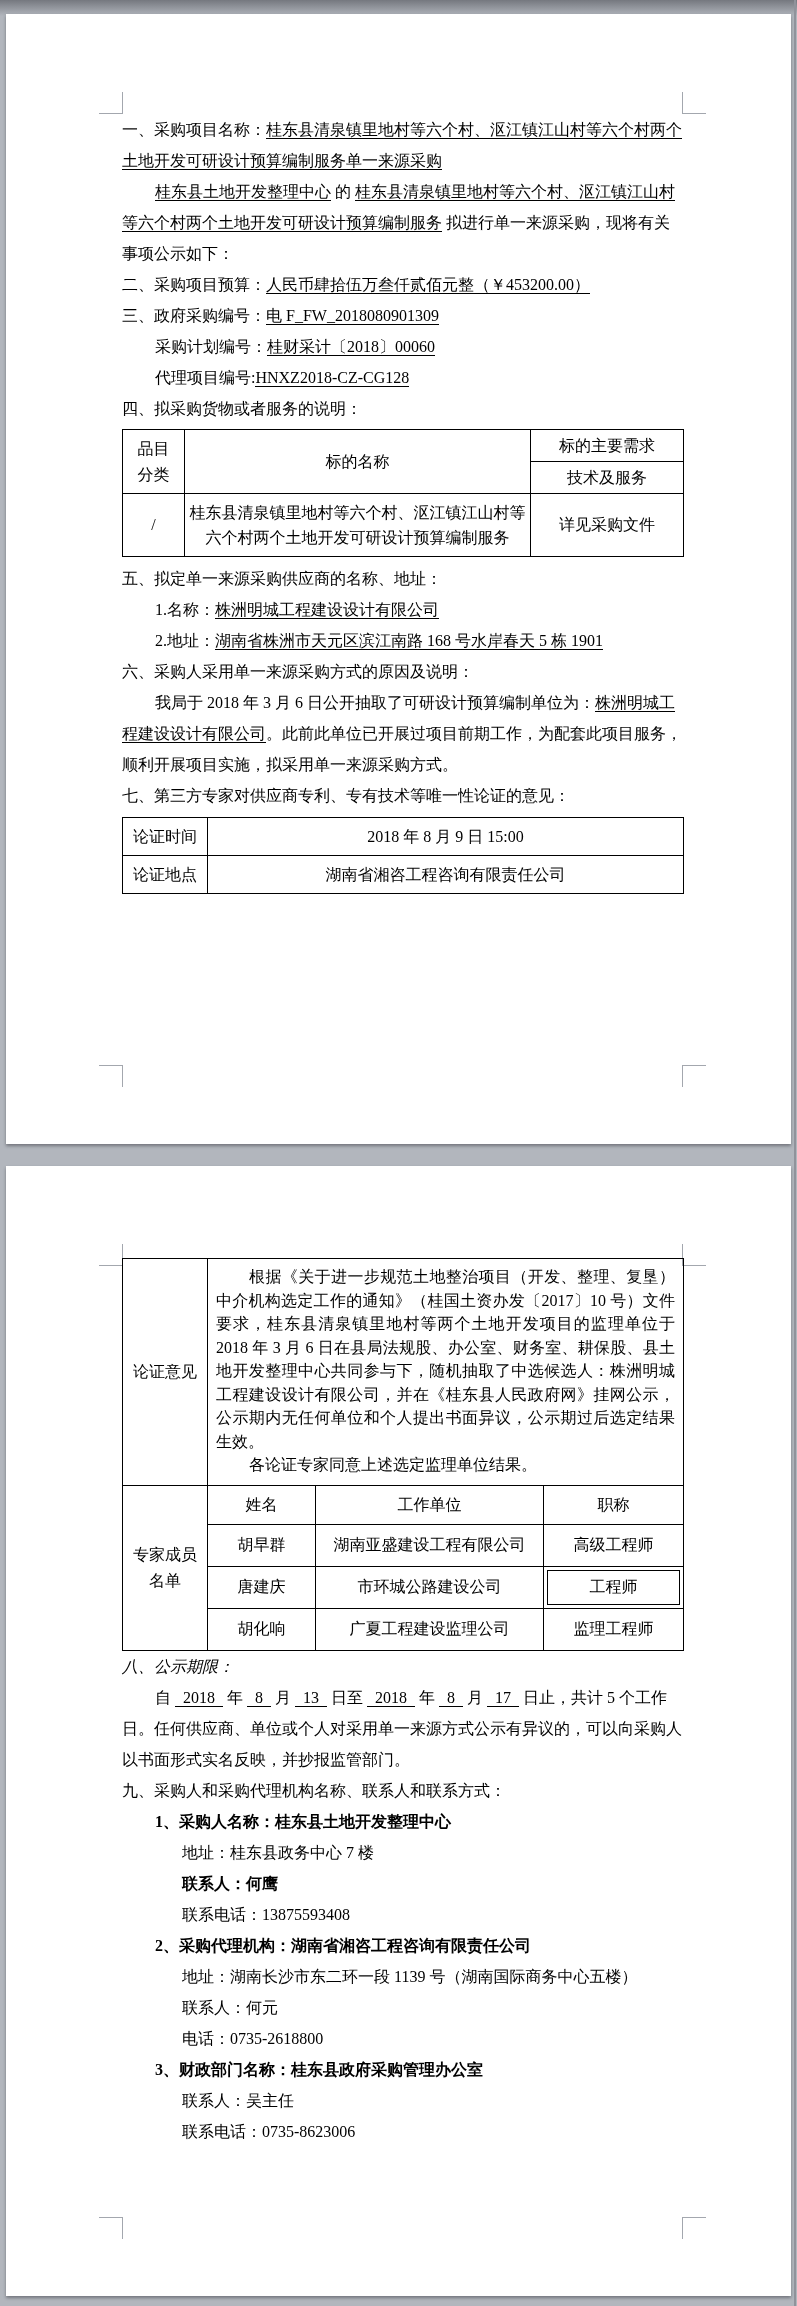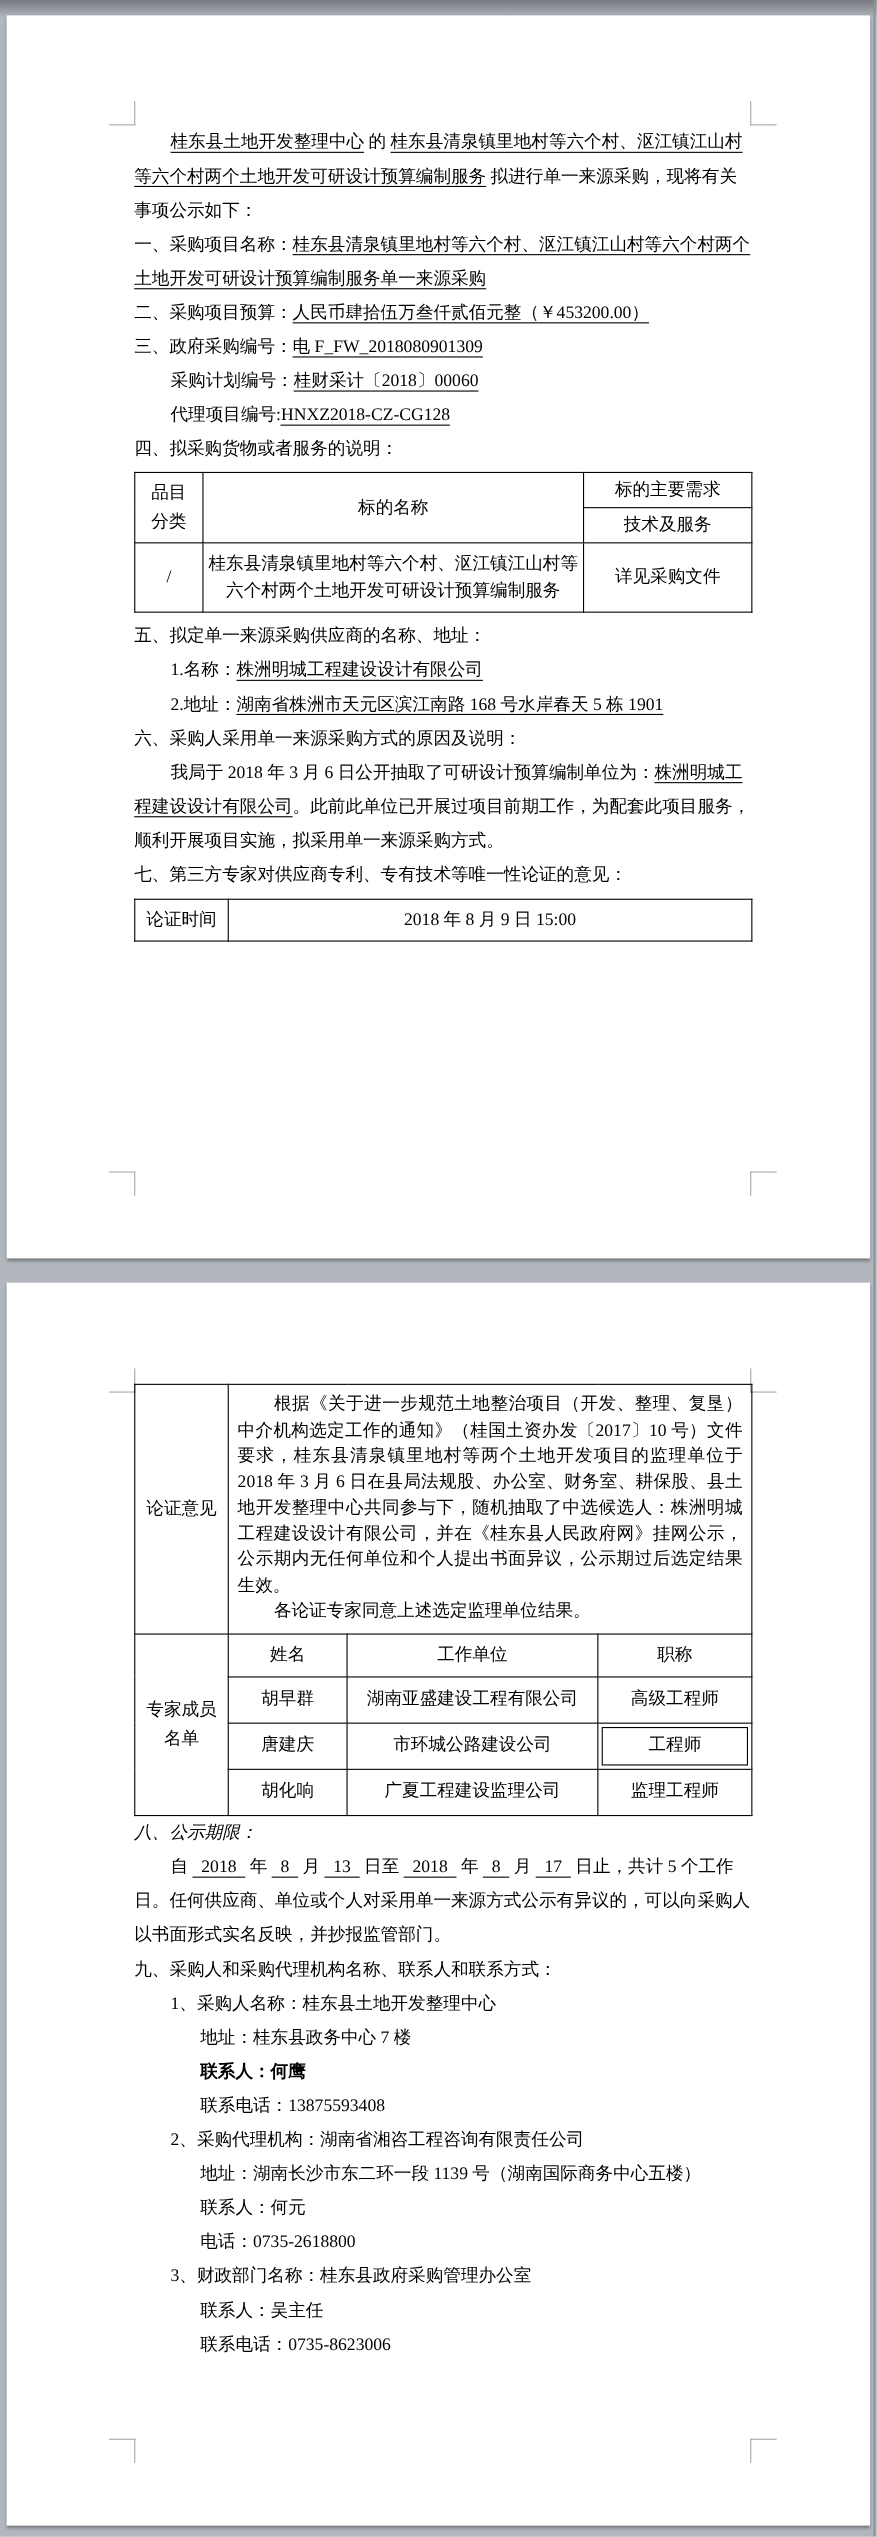--- a/index.html
+++ b/index.html
@@ -24,21 +24,21 @@
   .mark.bl { left:93px; top:1051px;  border-right:1px solid #a3a7ae; border-top:1px solid #a3a7ae; }
   .mark.br { right:85px; top:1051px; border-left:1px solid #a3a7ae;  border-top:1px solid #a3a7ae; }
 
   .content { position:absolute; left:116px; right:107px; font-size:16px; line-height:31px; }
   #page1 .content { top:100px; }
   #page2 .content { top:92px; }
 
   p.para { margin:0; }
   .ti   { text-indent:33px; }
   .sub  { padding-left:33px; }
-  .ind1 { padding-left:33px; }
+  .ind1 { padding-left:33px;font-weight:bold; }
   .ind2 { padding-left:60px; }
   .gap  { margin-top:7px;font-weight:bold; }
   .u    { border-bottom:1px solid #000; }
   .num  { padding:0 8px; }
 
   table.t { border-collapse:collapse; table-layout:fixed; width:100%;
     text-align:center; font-size:16px; line-height:26px; }
   table.t td { border:1px solid #000; padding:1px 6px; }
 
   .t4 { margin:5px 12px 6px 0; }
@@ -67,23 +67,23 @@
 <div id="screen">
   <div class="top-shade"></div>
 
   <div class="page" id="page1">
     <div class="mark tl"></div>
     <div class="mark tr"></div>
     <div class="mark bl"></div>
     <div class="mark br"></div>
 
     <div class="content">
+      <p class="para"><span>一、采购项目名称：</span><span class="u">桂东县清泉镇里地村等六个村、沤江镇江山村等六个村两个土地开发可研设计预算编制服务单一来源采购</span></p>
+
       <p class="para ti"><span class="u">桂东县土地开发整理中心</span><span> 的 </span><span class="u">桂东县清泉镇里地村等六个村、沤江镇江山村等六个村两个土地开发可研设计预算编制服务</span><span> 拟进行单一来源采购，现将有关事项公示如下：</span></p>
-
-      <p class="para"><span>一、采购项目名称：</span><span class="u">桂东县清泉镇里地村等六个村、沤江镇江山村等六个村两个土地开发可研设计预算编制服务单一来源采购</span></p>
 
       <p class="para"><span>二、采购项目预算：</span><span class="u">人民币肆拾伍万叁仟贰佰元整（￥453200.00）</span></p>
 
       <p class="para"><span>三、政府采购编号：</span><span class="u">电 F_FW_2018080901309</span></p>
 
       <p class="para sub"><span>采购计划编号：</span><span class="u">桂财采计〔2018〕00060</span></p>
 
       <p class="para sub"><span>代理项目编号:</span><span class="u">HNXZ2018-CZ-CG128</span></p>
 
       <p class="para"><span>四、拟采购货物或者服务的说明：</span></p>
@@ -125,20 +125,24 @@
 
       <table class="t t7">
         <colgroup>
             <col style="width:85px">
             <col>
           </colgroup>
         <tbody>
           <tr>
             <td>论证时间</td>
             <td>2018 年 8 月 9 日 15:00</td>
+          </tr>
+          <tr>
+            <td>论证地点</td>
+            <td>湖南省湘咨工程咨询有限责任公司</td>
           </tr>
         </tbody>
       </table>
     </div>
   </div>
 
   <div class="page" id="page2">
     <div class="mark tl"></div>
     <div class="mark tr"></div>
     <div class="mark bl"></div>

